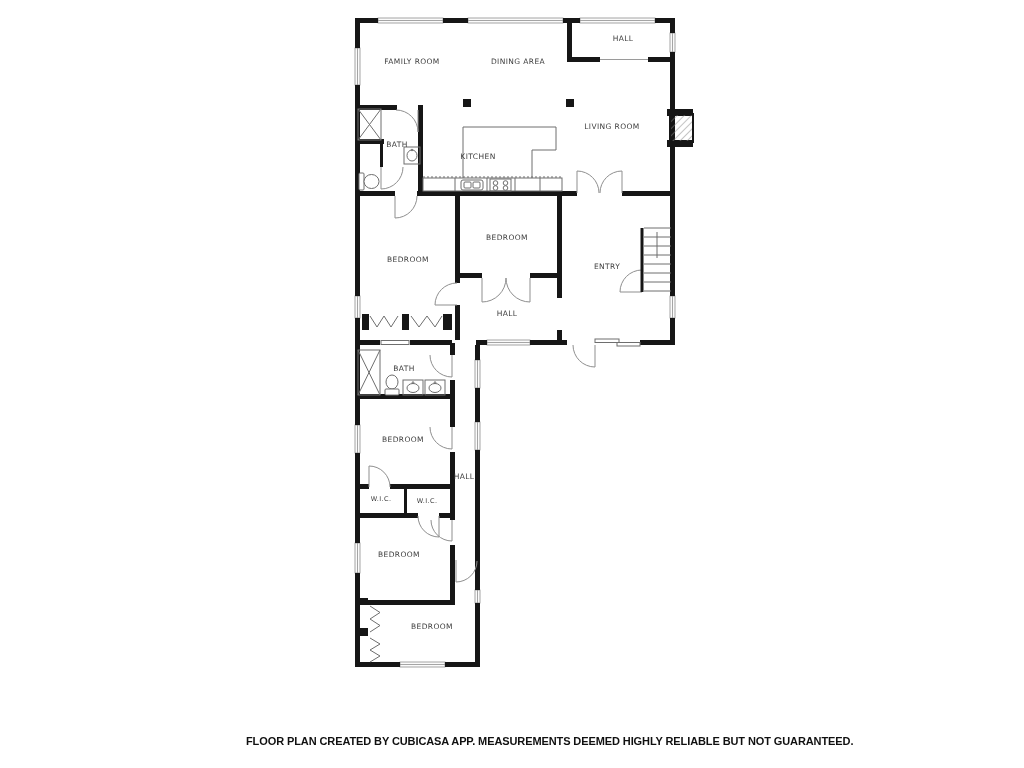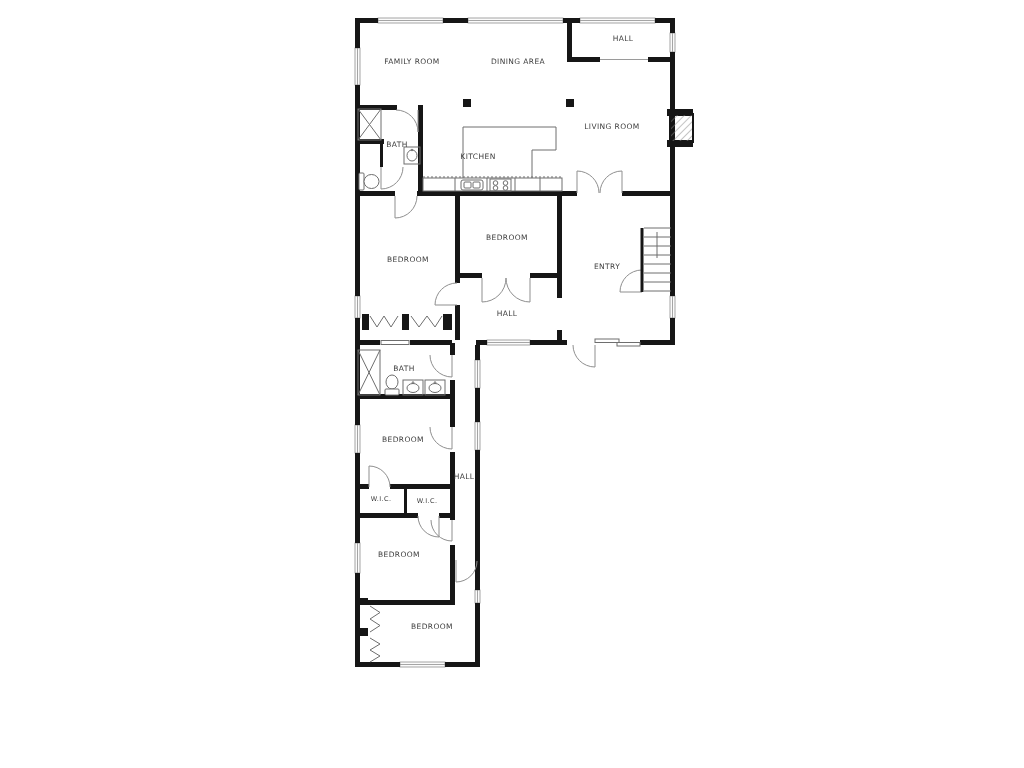--- a/index.html
+++ b/index.html
@@ -334,14 +334,15 @@
     <text class="room-label" x="404" y="371">BATH</text>
     <text class="room-label" x="403" y="442">BEDROOM</text>
     <text class="room-label" x="464" y="479">HALL</text>
     <text class="room-label room-label-sm" x="381" y="501">W.I.C.</text>
     <text class="room-label room-label-sm" x="427" y="503">W.I.C.</text>
     <text class="room-label" x="399" y="557">BEDROOM</text>
     <text class="room-label" x="432" y="629">BEDROOM</text>
   </g>
 </svg>
 
+  <div class="disclaimer">FLOOR PLAN CREATED BY CUBICASA APP. MEASUREMENTS DEEMED HIGHLY RELIABLE BUT NOT GUARANTEED.</div>
 
 </div>
 
 </body></html>

